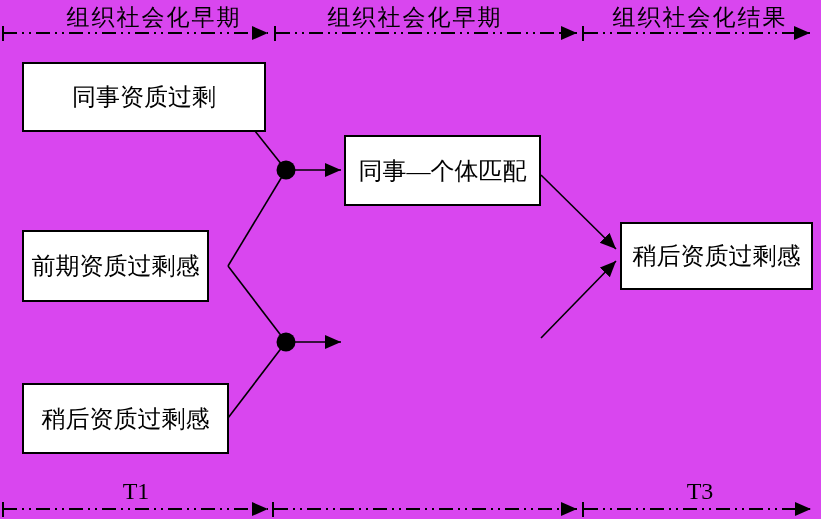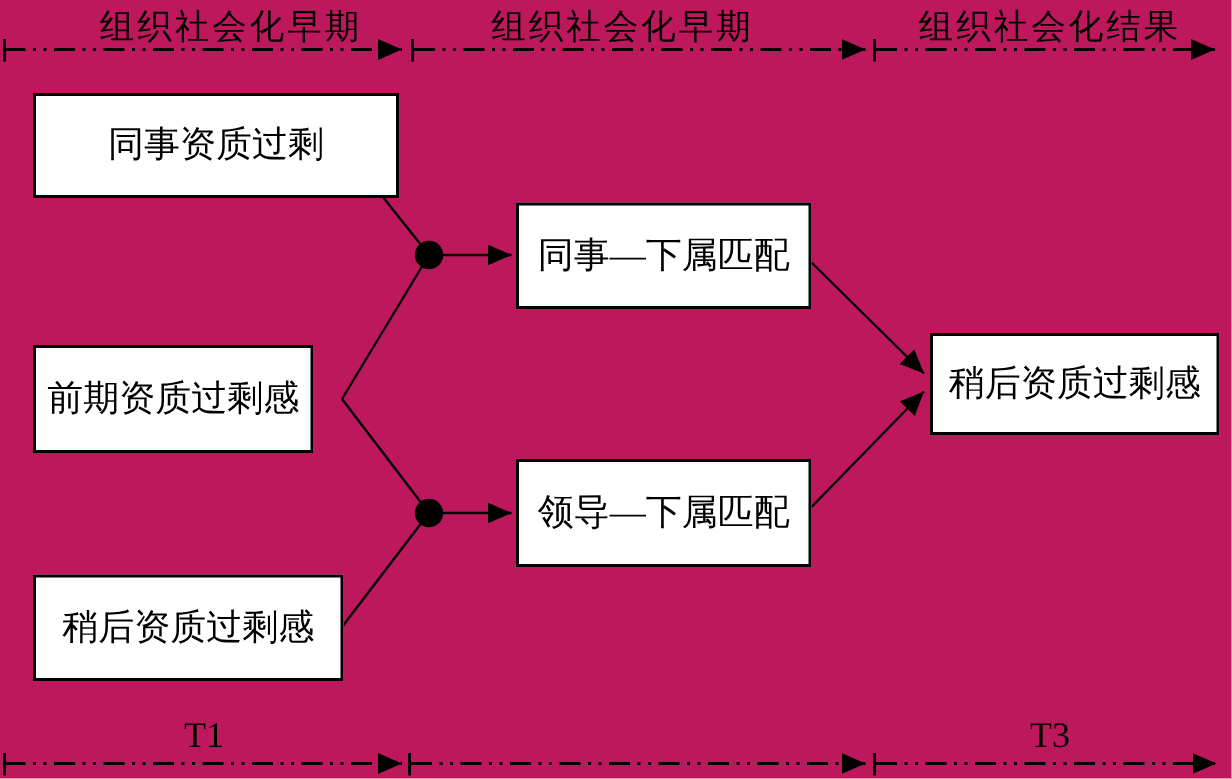--- a/index.html
+++ b/index.html
@@ -1,20 +1,20 @@
 <!DOCTYPE html>
 <html><head>
 <meta charset="utf-8">
 <style>
   html, body { margin: 0; padding: 0; background: #ffffff; }
   .stage {
     position: relative;
     width: 821px;
     height: 519px;
-    background: #be185d;
+    background: #d946ef;
     font-family: "Liberation Serif", "DejaVu Serif", serif;
     color: #000000;
     overflow: hidden;
   }
   .connector-layer {
     position: absolute;
     left: 0; top: 0;
     width: 821px; height: 519px;
   }
   .box {
@@ -110,20 +110,19 @@
     </g>
   </svg>
 
   <div class="phase-label" id="phase-early">组织社会化早期</div>
   <div class="phase-label" id="phase-process">组织社会化早期</div>
   <div class="phase-label" id="phase-outcome">组织社会化结果</div>
 
   <div class="box" id="box-coworker-oq">同事资质过剩</div>
   <div class="box" id="box-prior-oq">前期资质过剩感</div>
   <div class="box" id="box-leader-oq">稍后资质过剩感</div>
-  <div class="box" id="box-coworker-fit">同事—下属匹配</div>
-  <div class="box" id="box-leader-fit">领导—下属匹配</div>
+  <div class="box" id="box-coworker-fit">同事—个体匹配</div>
   <div class="box" id="box-later-oq">稍后资质过剩感</div>
 
   <div class="t-label" id="t-label-1">T1</div>
   <div class="t-label" id="t-label-3">T3</div>
 
 </div>
 
 </body></html>

